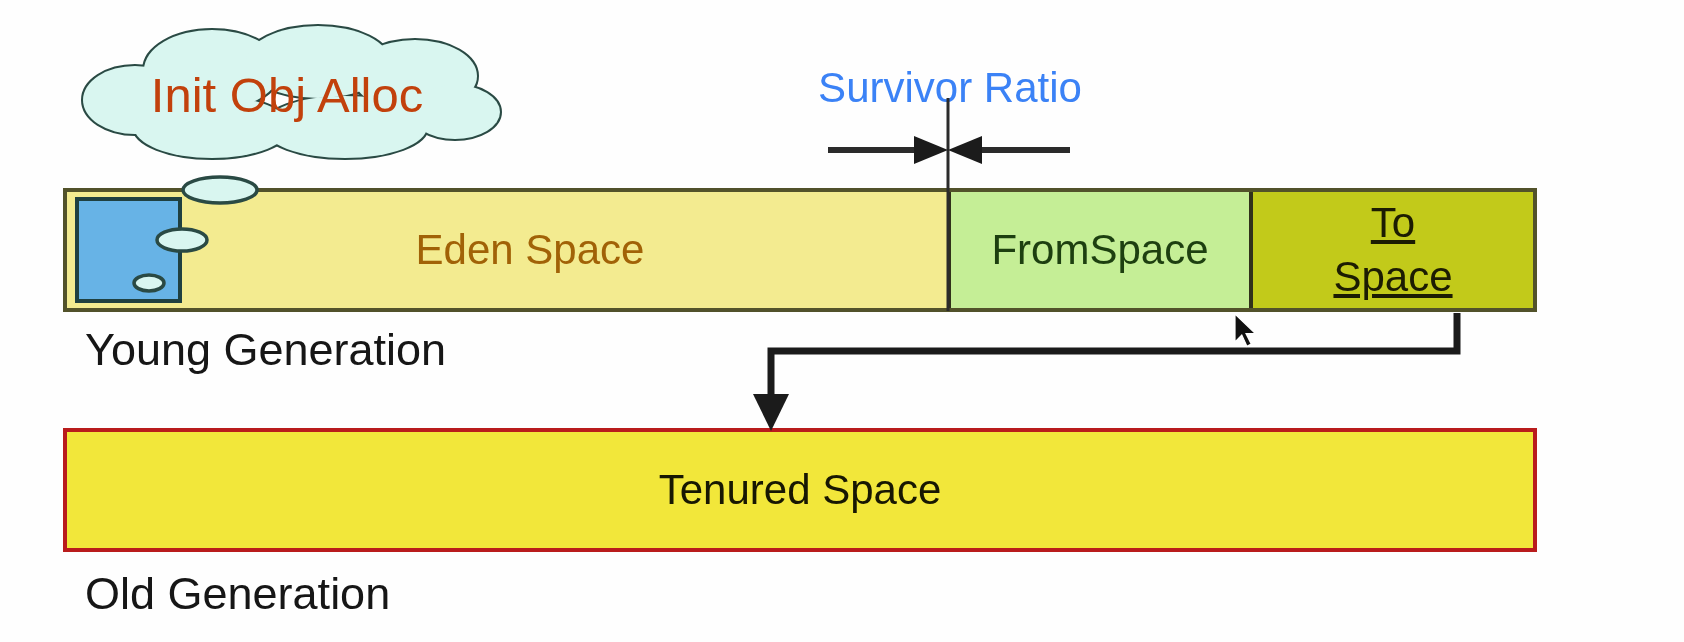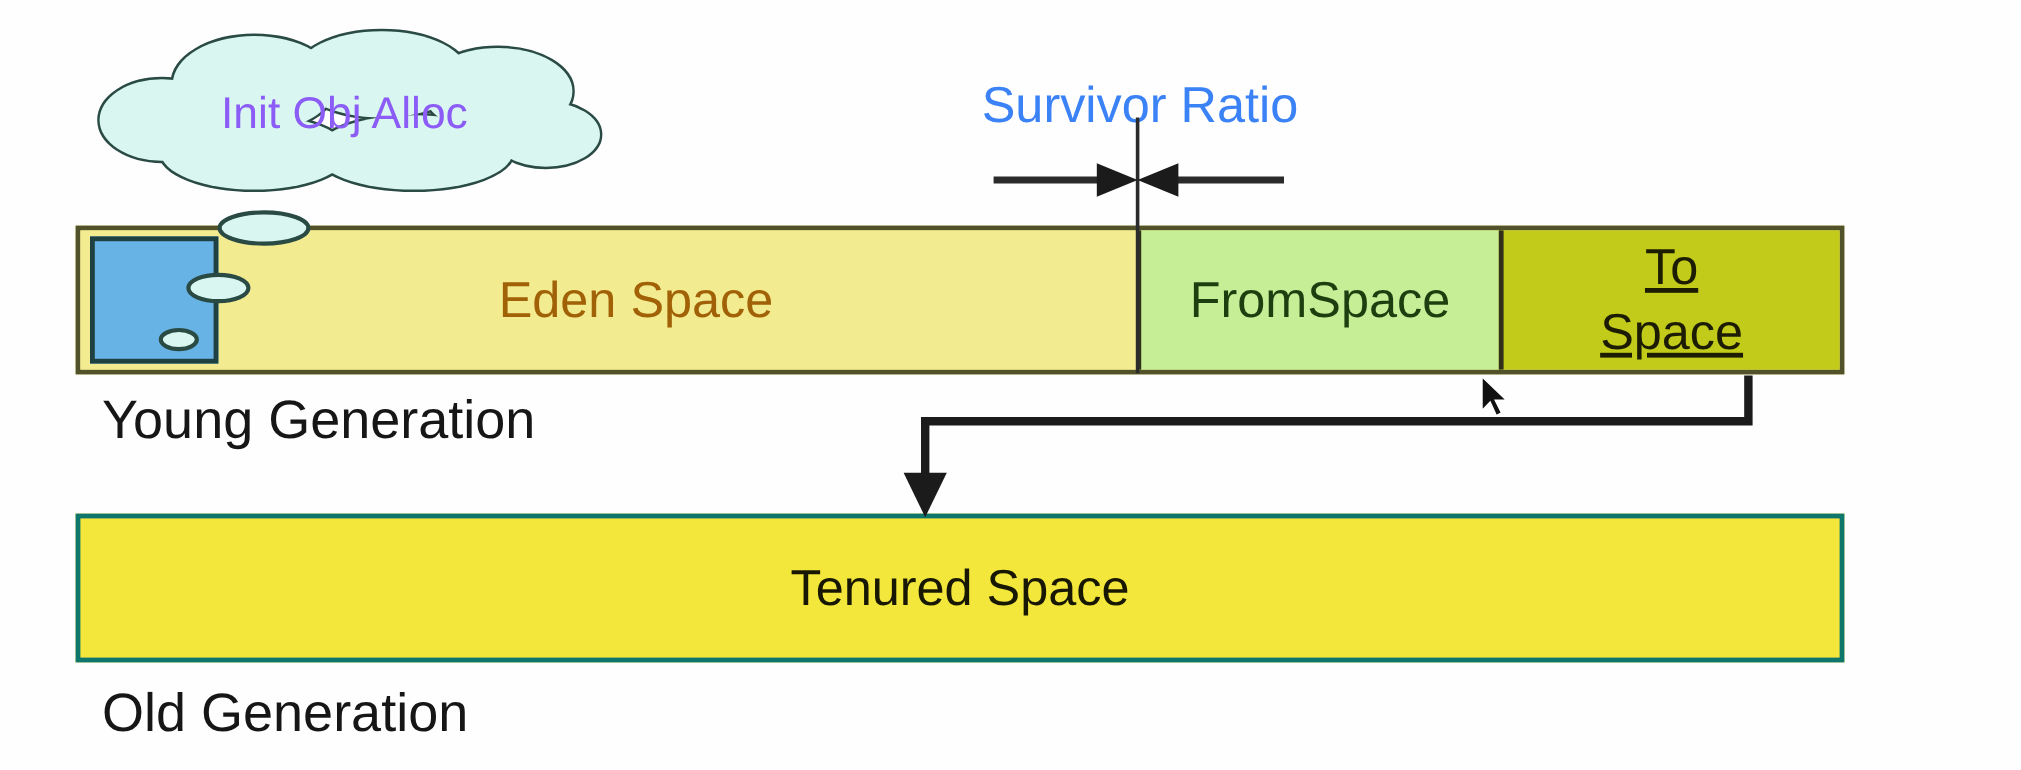--- a/index.html
+++ b/index.html
@@ -24,36 +24,36 @@
   .from-label{color:#1d3f10;text-align:center;}
   .to-label{color:#1c1c02;text-align:center;text-decoration:underline;}
 
   .init-box{
     position:absolute;left:8px;top:5px;width:107px;height:106px;
     box-sizing:border-box;background:#67b3e6;border:4px solid #1f4040;
   }
 
   .tenured-bar{
     position:absolute;left:63px;top:428px;width:1474px;height:124px;
-    box-sizing:border-box;border:4px solid #0f766e;background:#f2e73a;
+    box-sizing:border-box;border:4px solid #b91c1c;background:#f2e73a;
     display:flex;align-items:center;justify-content:center;z-index:1;
   }
   .tenured-label{font-size:42px;color:#171702;}
 
   
   .caption{position:absolute;font-size:45px;line-height:48px;color:#161616;z-index:2;white-space:nowrap;text-align:center;}
   .young-caption{left:85px;top:326px;}
   .old-caption{left:85px;top:570px;}
   .survivor-label{
     position:absolute;left:950px;top:64px;transform:translateX(-50%);
     font-size:42px;color:#3b82f6;z-index:2;white-space:nowrap;
   }
   .cloud-label{
     position:absolute;left:287px;top:95px;transform:translate(-50%,-50%);
-    font-size:37px;color:#8b5cf6;z-index:4;white-space:nowrap;
+    font-size:49px;color:#c2410c;z-index:4;white-space:nowrap;
   }
 
   
   .overlay{z-index:3;pointer-events:none;}
 </style>
 </head>
 <body>
 
 <div class="canvas">
 

